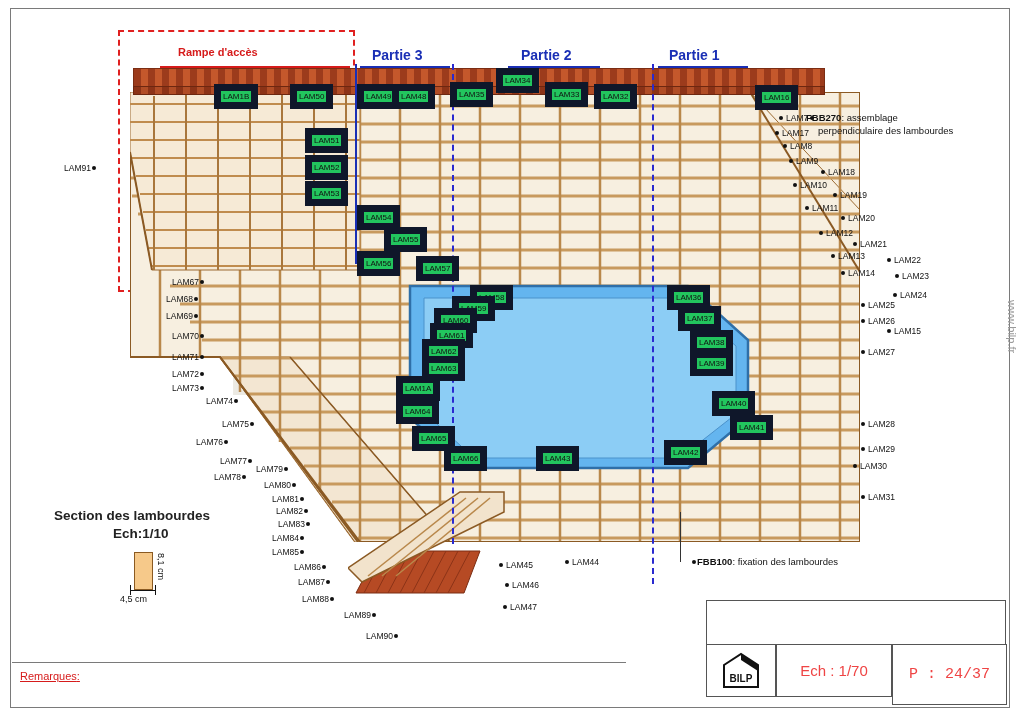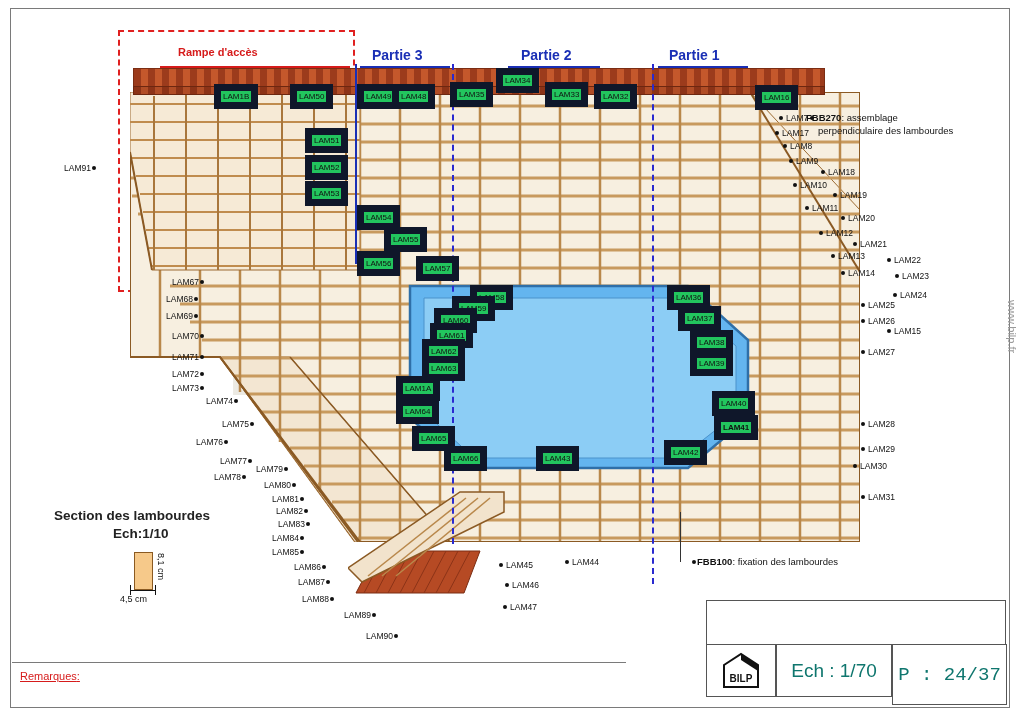--- a/index.html
+++ b/index.html
@@ -52,21 +52,21 @@
 
   
   .sec-title{position:absolute;font-weight:bold;font-size:13.5px;color:#222;}
   .sec-sample{position:absolute;width:17px;height:36px;background:#f6c98a;border:1px solid #8a5a22;}
   .dim{position:absolute;font-size:9px;color:#111;}
   .dim-line{position:absolute;background:#111;}
 
   
   .tb{position:absolute;border:1px solid #555;background:#fff;box-sizing:border-box;}
   .tb-title{font-weight:bold;font-size:16px;color:#111;text-align:center;}
-  .tb-cell{font-size:19px;color:#0f766e;text-align:left;}
+  .tb-cell{font-size:15px;color:#ef4444;text-align:left;}
 </style>
 </head>
 <body>
 
 <div id="sheet">
 
   <div class="border-frame"></div>
 
   <div class="wm wm1">Solutions de</div>
   <div class="wm wm2">Bricoleur</div>
@@ -292,21 +292,21 @@
       <div class="lbl" style="left: 412px; top: 426px;">LAM65</div>
       <div class="lbl" style="left: 444px; top: 446px;">LAM66</div>
       <div class="lbl" style="left: 536px; top: 446px;">LAM43</div>
     </div>
   <div id="labels-pool-right">
       <div class="lbl" style="left: 667px; top: 285px;">LAM36</div>
       <div class="lbl" style="left: 678px; top: 306px;">LAM37</div>
       <div class="lbl" style="left: 690px; top: 330px;">LAM38</div>
       <div class="lbl" style="left: 690px; top: 351px;">LAM39</div>
       <div class="lbl" style="left: 712px; top: 391px;">LAM40</div>
-      <div class="lbl" style="left: 714px; top: 415px; font-weight: bold;">LAM41</div>
+      <div class="lbl" style="left: 730px; top: 415px;">LAM41</div>
       <div class="lbl" style="left: 664px; top: 440px;">LAM42</div>
     </div>
   <div id="tags-right">
       <div class="tag" style="left: 786px; top: 113px;">LAM7</div>
       <div class="dot" style="top: 116px; left: 779px;"></div>
       <div class="tag" style="left: 782px; top: 128px;">LAM17</div>
       <div class="dot" style="top: 131px; left: 775px;"></div>
       <div class="tag" style="left: 790px; top: 141px;">LAM8</div>
       <div class="dot" style="top: 144px; left: 783px;"></div>
       <div class="tag" style="left: 796px; top: 156px;">LAM9</div>

